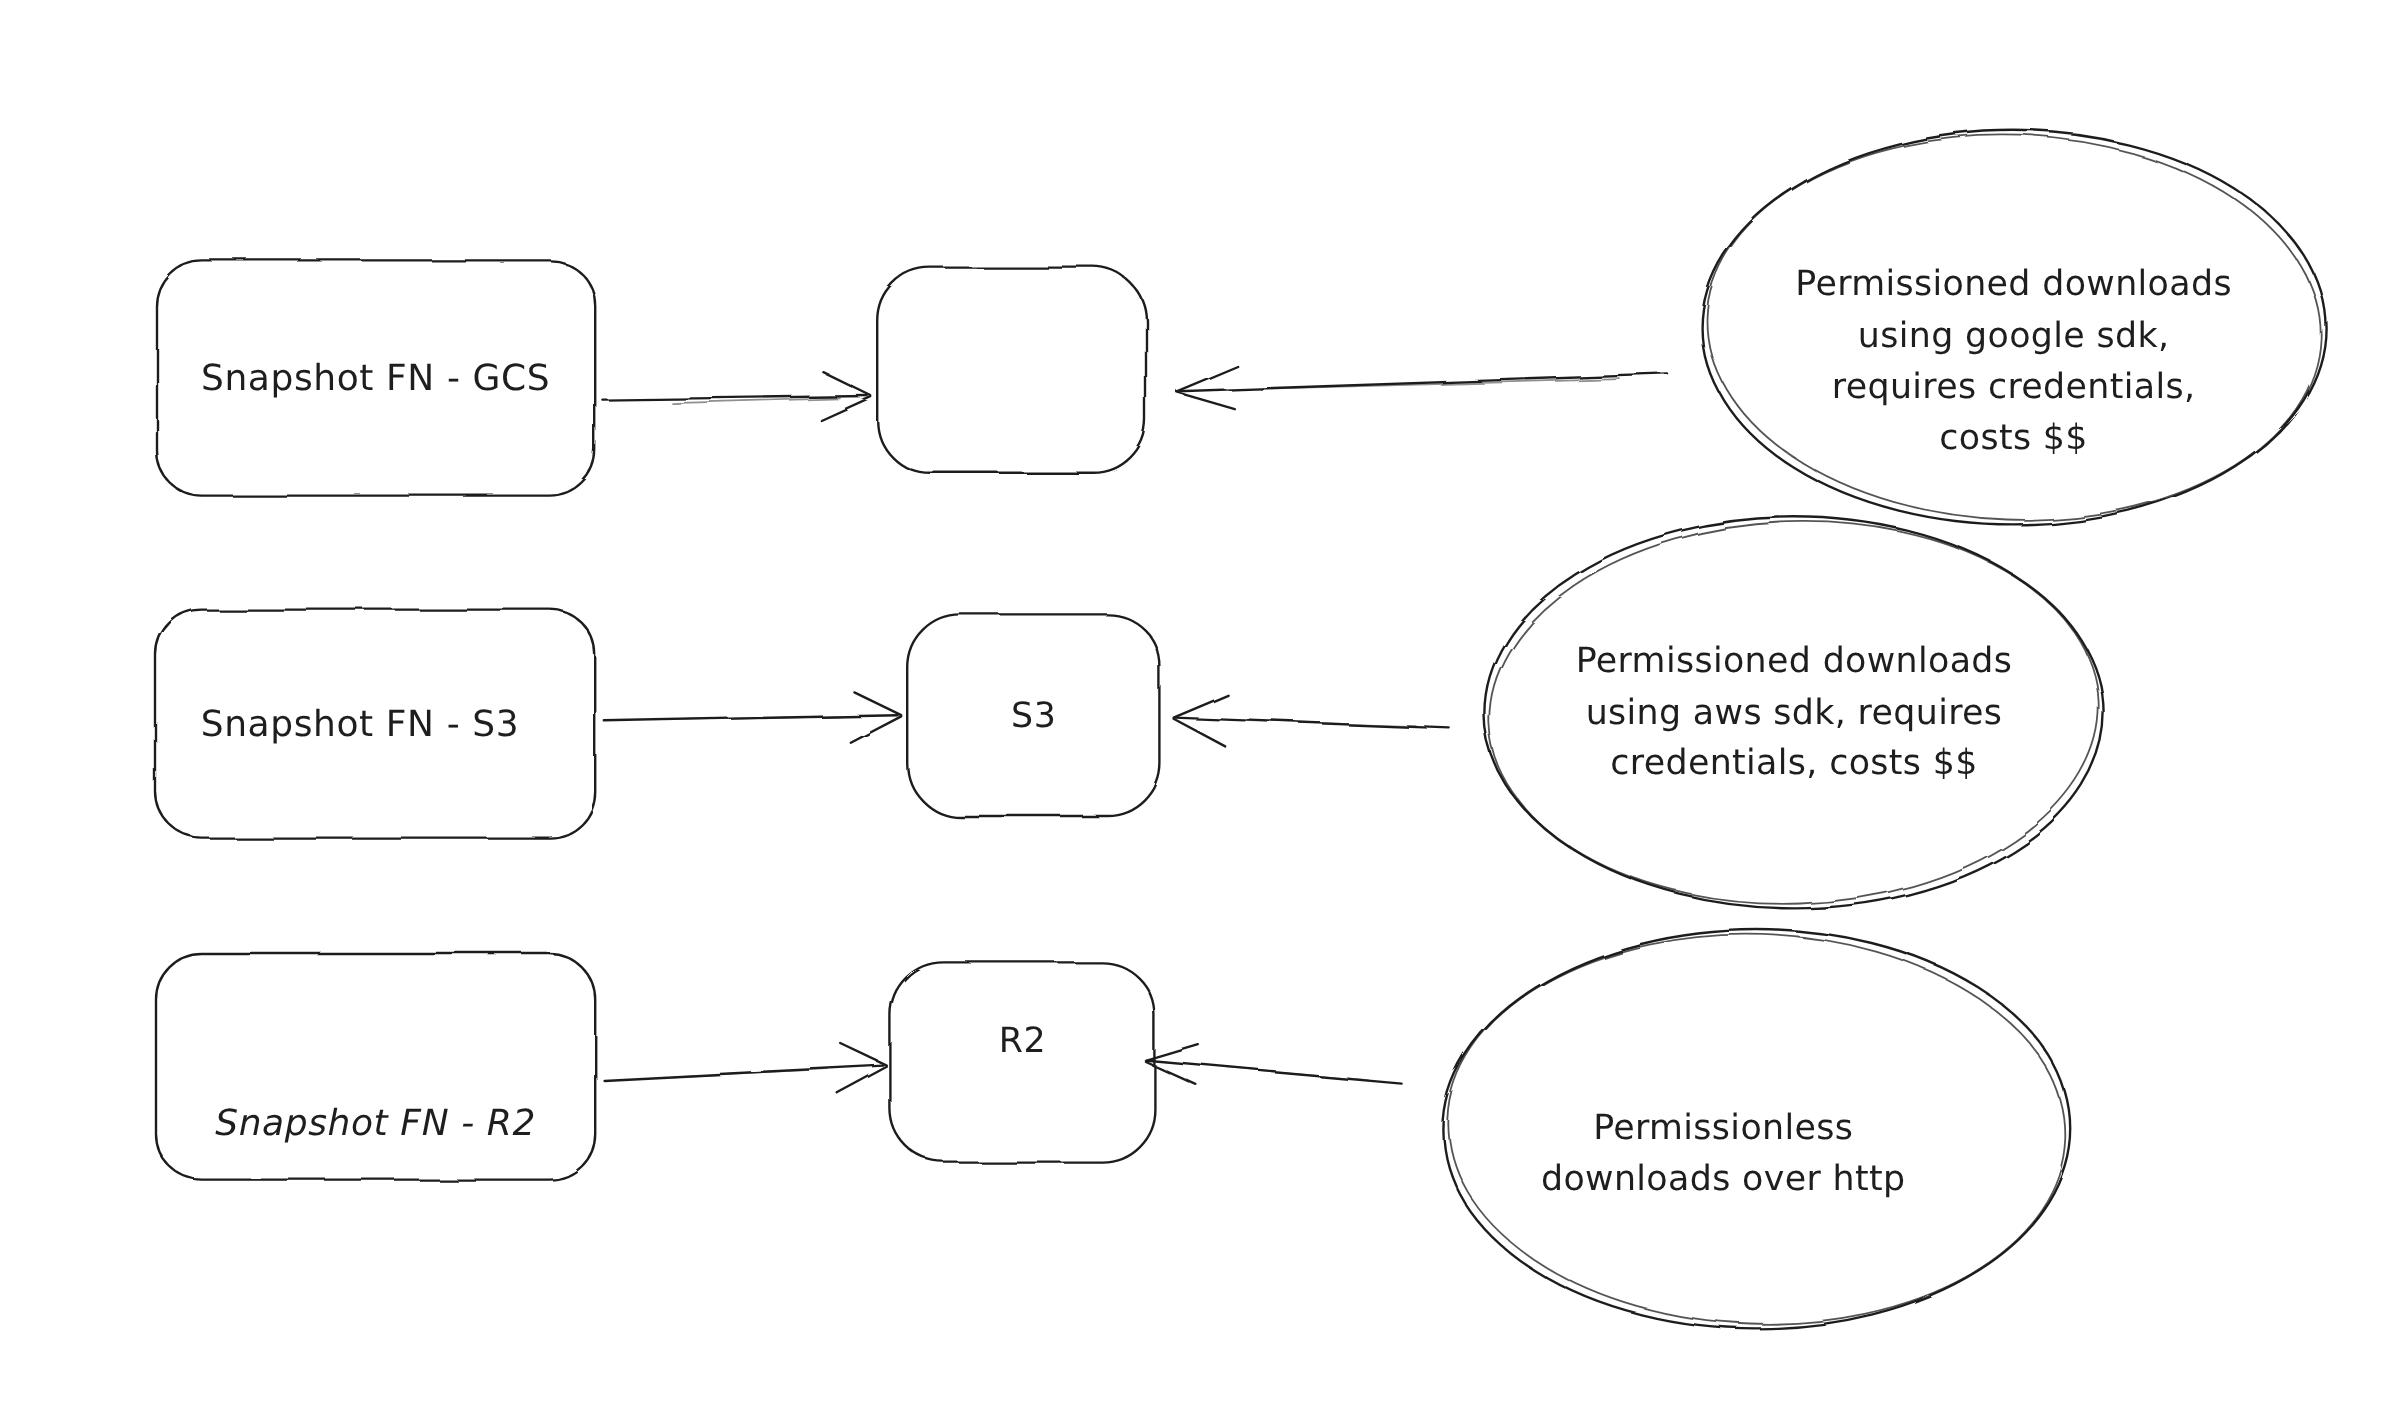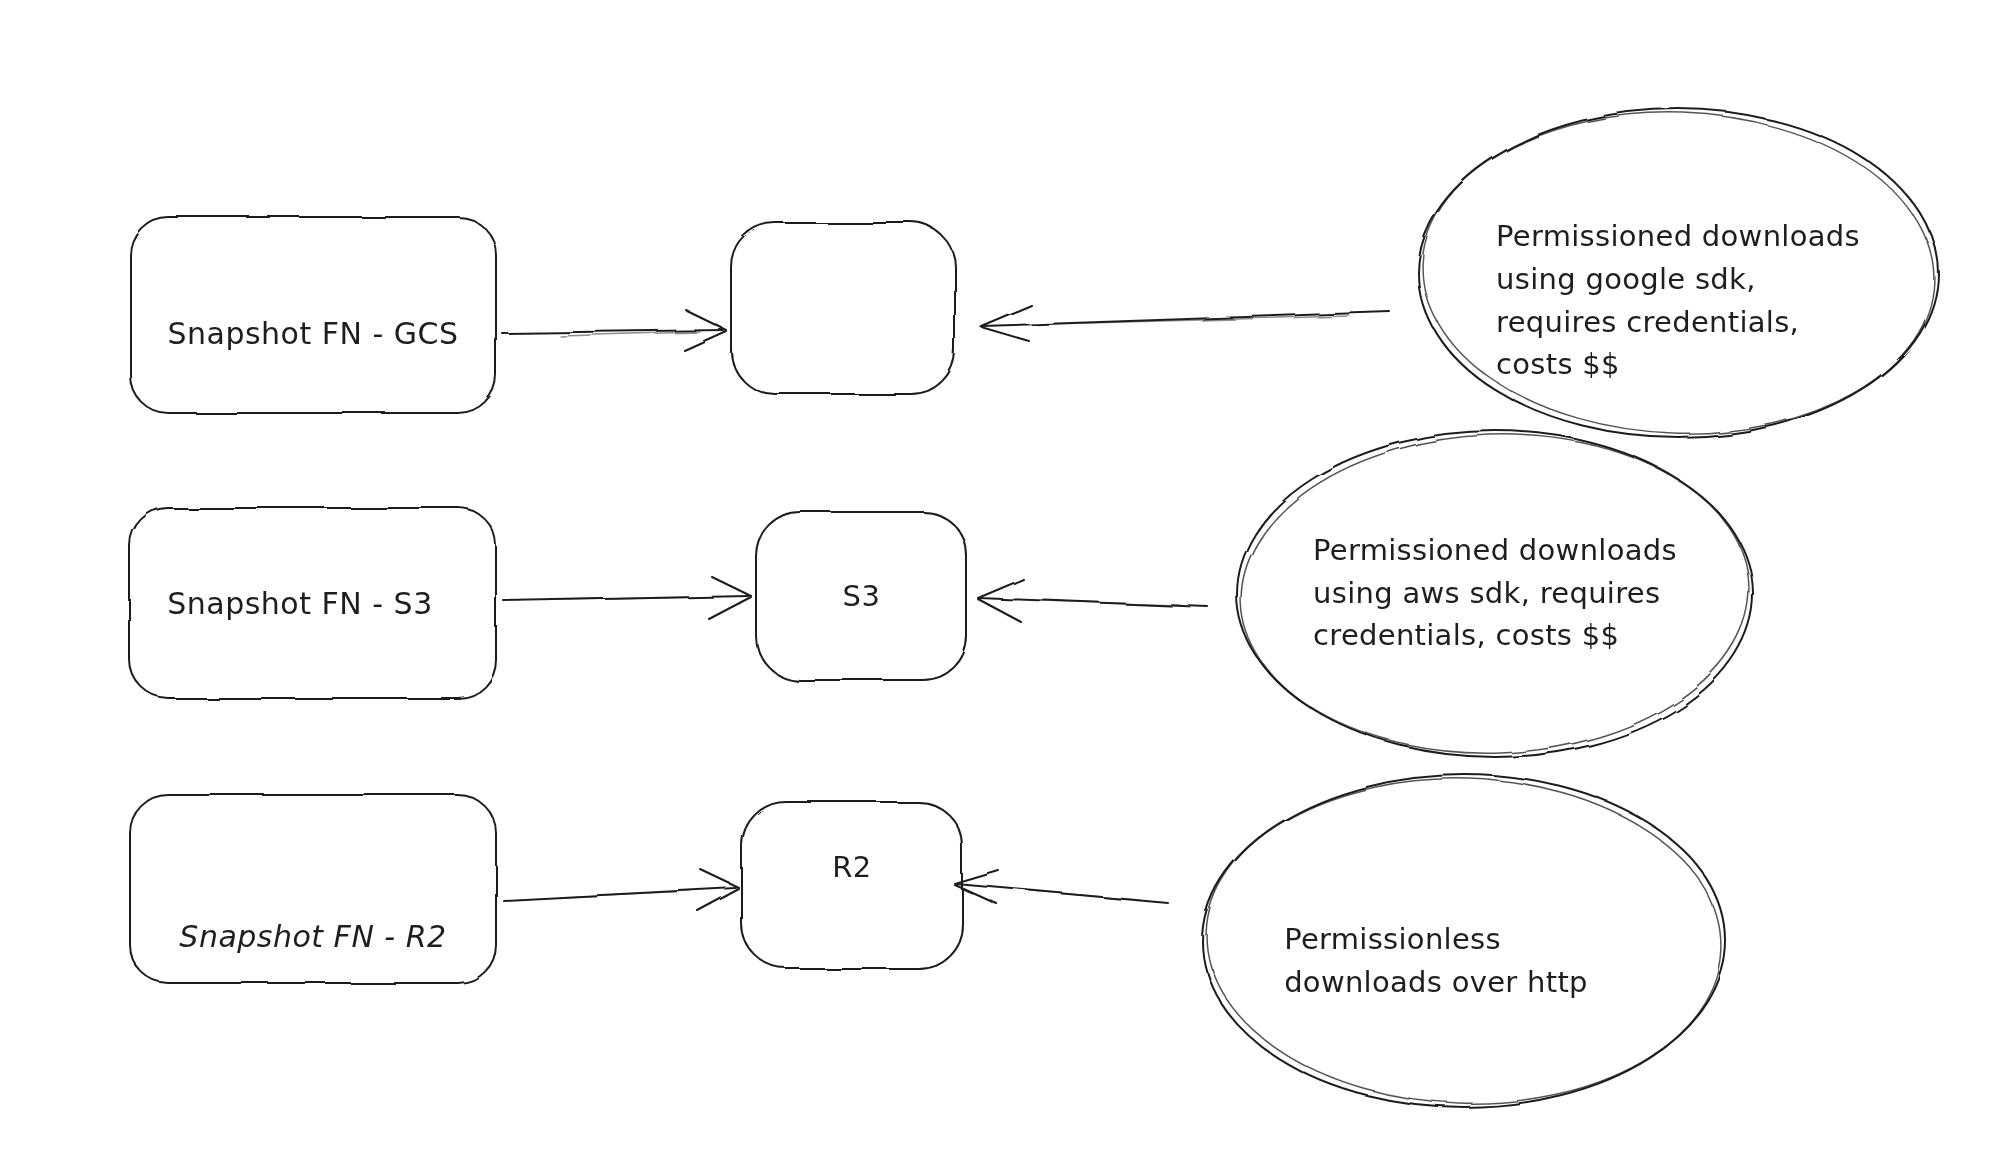--- a/index.html
+++ b/index.html
@@ -11,21 +11,21 @@
     overflow: hidden;
     font-family: "DejaVu Sans", sans-serif;
     color: #1e1e1e;
   }
   svg.strokes { position: absolute; left: 0; top: 0; width: 2000px; height: 1174px; }
   .lbl {
     position: absolute;
     display: flex;
     align-items: center;
     justify-content: center;
-    text-align: left;
+    text-align: center;
     pointer-events: none;
   }
   .box-label   { font-size: 30px; letter-spacing: 0.5px; }
   .small-label { font-size: 29px; letter-spacing: 0.5px; }
   .note {
     font-size: 29px;
     line-height: 1.47;
     letter-spacing: 0.3px;
     white-space: pre-line;
   }
@@ -97,21 +97,21 @@
       </g>
       <g>
         <path d="M1168,903 L956,884"></path>
         <path d="M1140,900 L1020,890" opacity="0.5" stroke-width="1.4"></path>
         <path d="M999,871 L955,884"></path>
         <path d="M997,904 L955,885"></path>
       </g>
     </g>
   </svg>
 
-  <div class="lbl box-label" style="left:130px; top:235px; width:366px; height:196px;">Snapshot FN - GCS</div>
+  <div class="lbl box-label" style="left:130px; top:217px; width:366px; height:196px;">Snapshot FN - GCS</div>
   <div class="lbl note" style="left:1420px; top:178px; width:516px; height:245px;">Permissioned downloads
 using google sdk,
 requires credentials,
 costs $$</div>
 
   <div class="lbl box-label" style="left:130px; top:508px; width:340px; height:190px;">Snapshot FN - S3</div>
   <div class="lbl small-label" style="left:756px; top:512px; width:211px; height:168px;border-radius:32px;">S3</div>
   <div class="lbl note" style="left:1245px; top:468px; width:500px; height:250px;">Permissioned downloads
 using aws sdk, requires
 credentials, costs $$</div>

